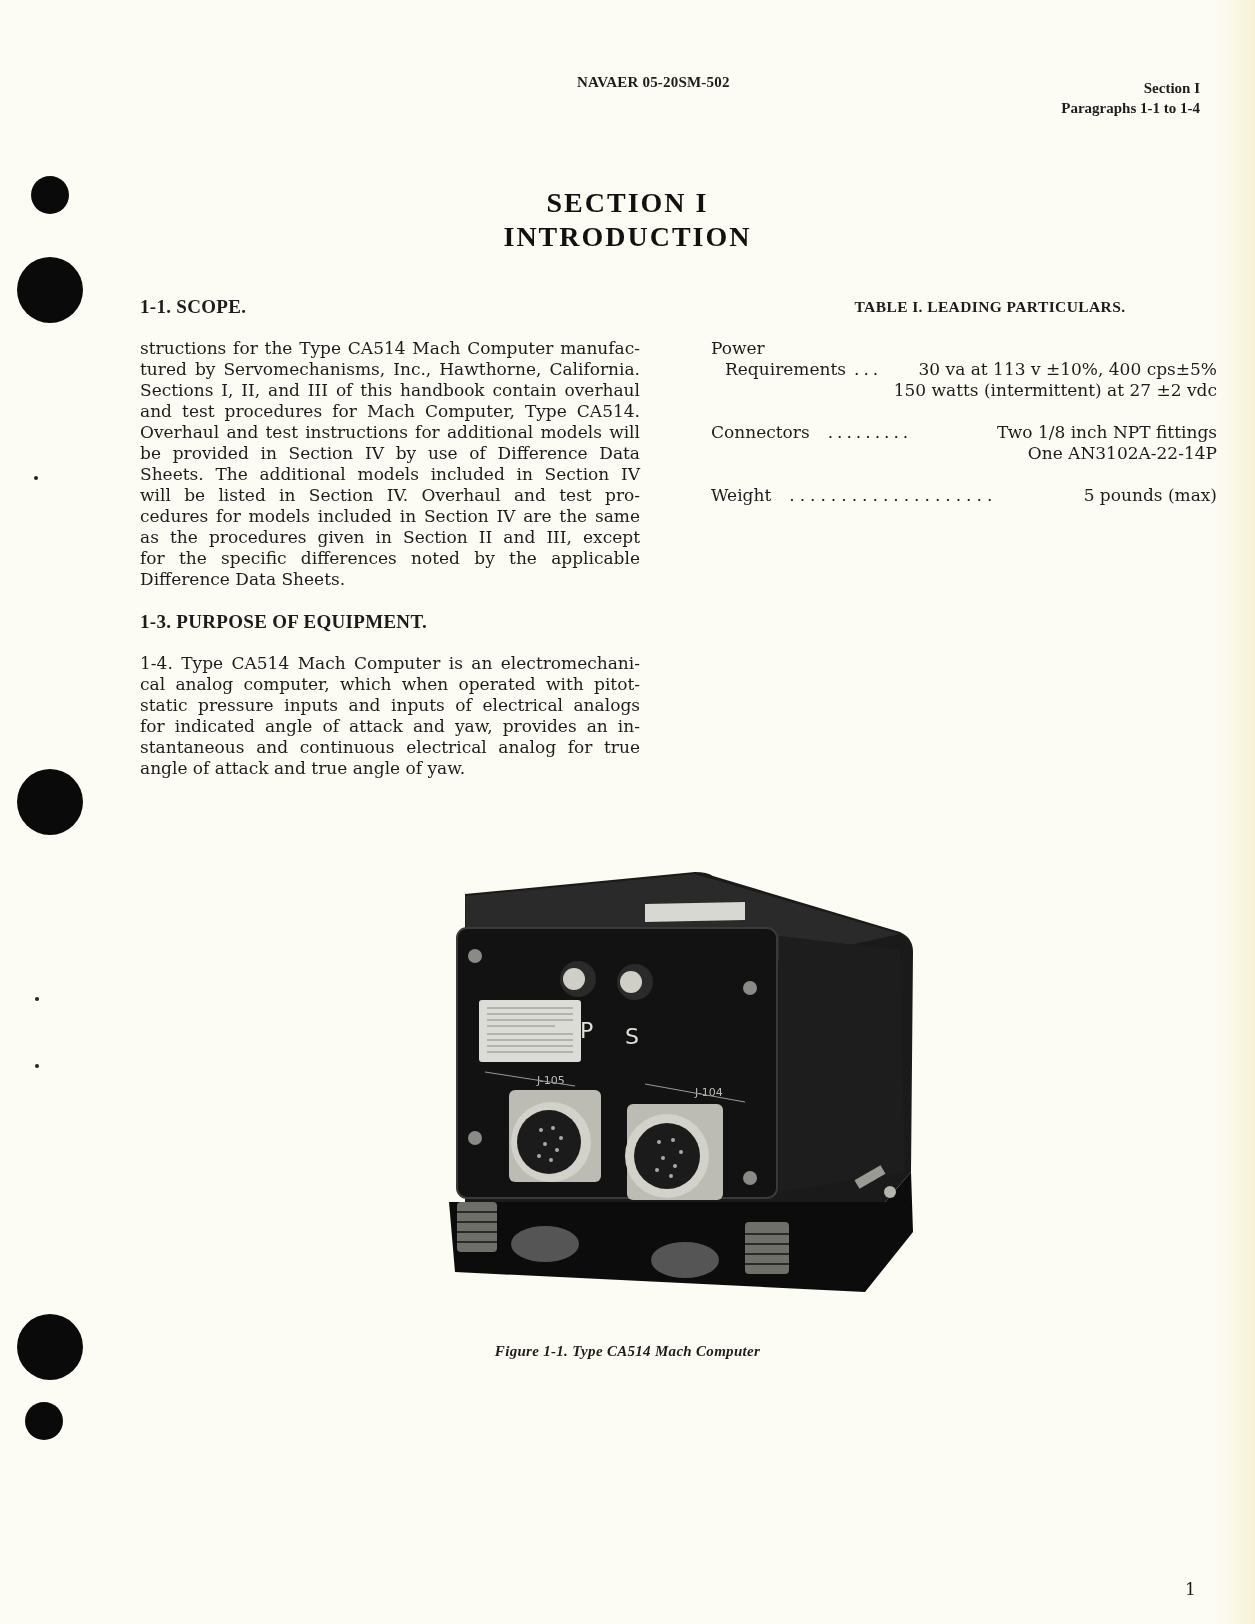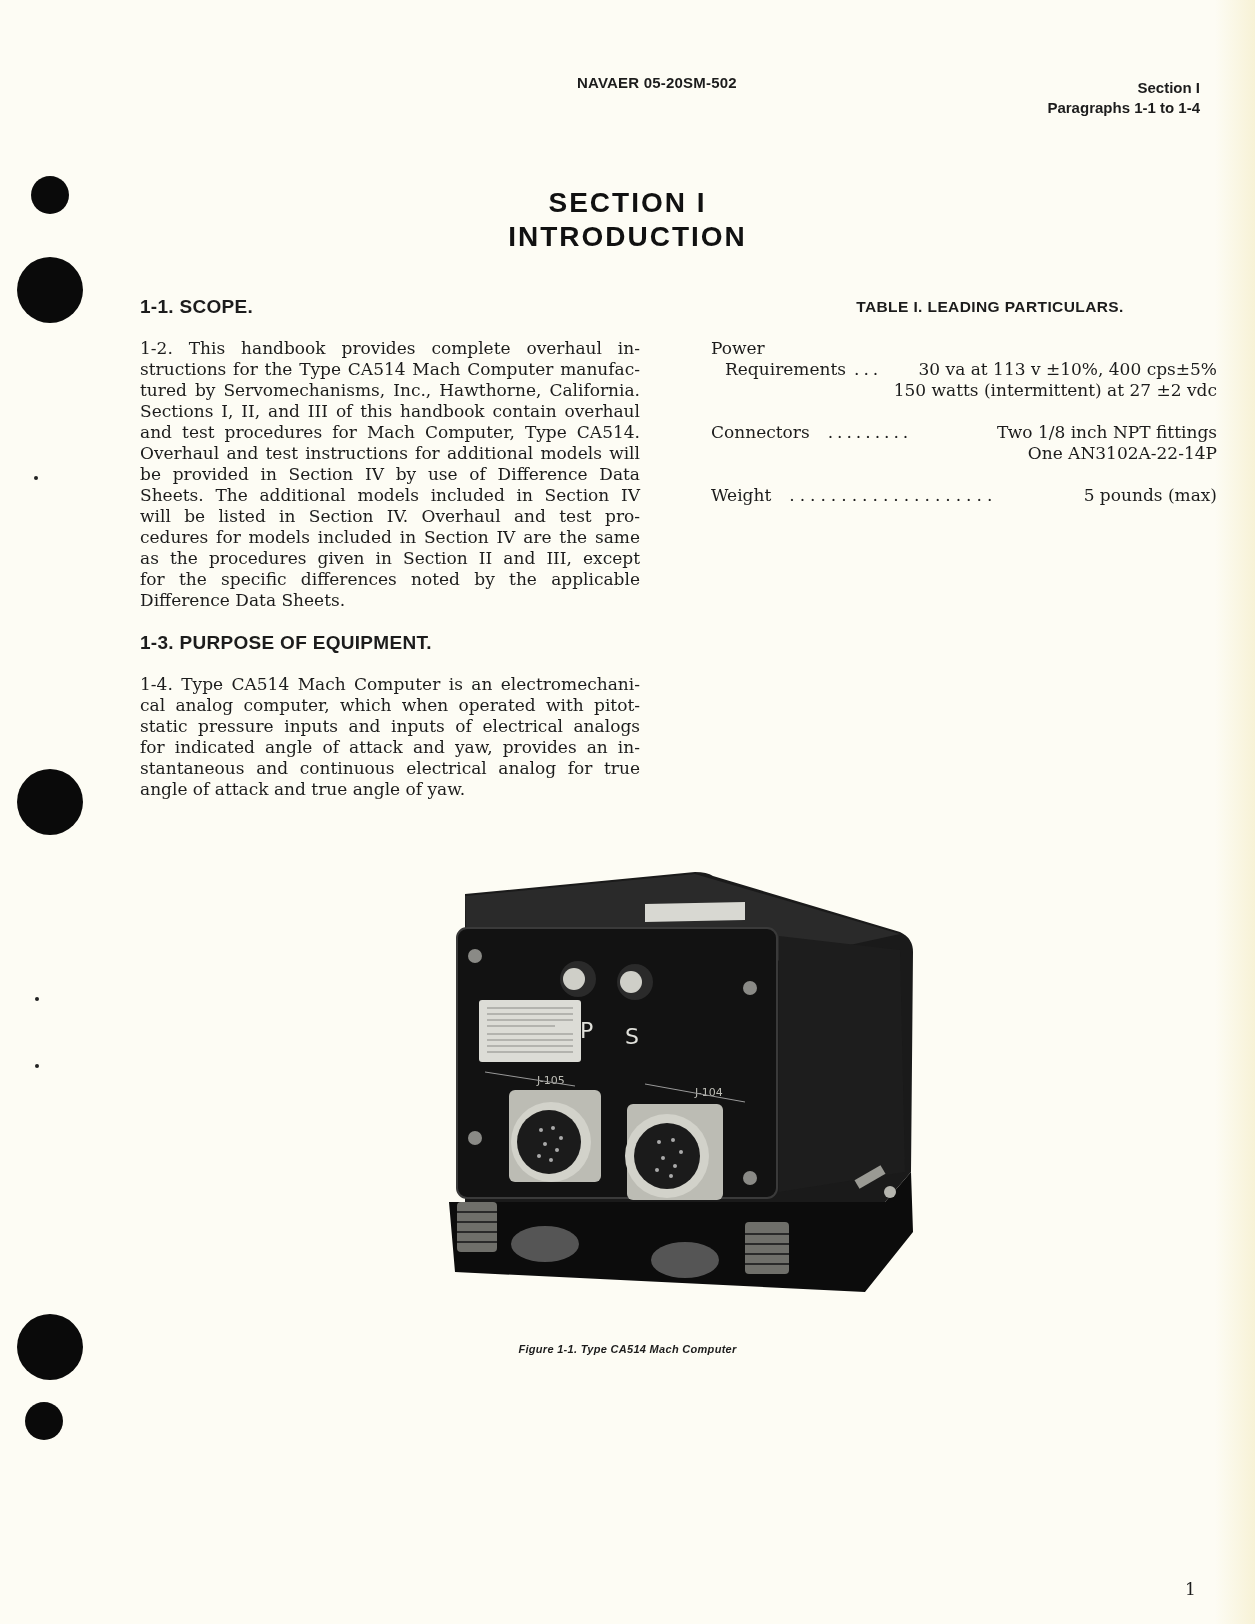--- a/index.html
+++ b/index.html
@@ -6,21 +6,21 @@
   body {
     width: 1255px; height: 1624px; position: relative; overflow: hidden;
     background: #fdfcf4;
     font-family: "DejaVu Serif", "Liberation Serif", serif;
     color: #1c1c1c;
   }
   .edge { position: absolute; top: 0; right: 0; width: 40px; height: 1624px;
     background: linear-gradient(to right, rgba(253,252,244,0), #f7f2d6); }
   .hole { position: absolute; background: #0a0a0a; border-radius: 50%; }
   .dot { position: absolute; background: #222; border-radius: 50%; }
-  .sans { font-family: Liberation Sans, sans-serif; }
+  .sans { font-family: Liberation Serif, serif; }
 
   .hdr-left { position: absolute; left: 577px; top: 74px; font-size: 15px; font-weight: bold; letter-spacing: 0.2px; }
   .hdr-right { position: absolute; right: 55px; top: 78px; text-align: right; font-size: 15px; font-weight: bold; line-height: 20px; }
 
   .title { position: absolute; left: 0; width: 1255px; top: 186px; text-align: center;
     font-size: 28px; font-weight: 900; letter-spacing: 2px; line-height: 34px; color: #111; }
 
   .col-left { position: absolute; left: 140px; top: 296px; width: 500px; }
   .heading { font-size: 19px; font-weight: bold; letter-spacing: 0.3px; margin: 0; height: 21px; line-height: 21px; }
   .para { font-size: 17px; line-height: 21px; margin: 0; text-align: justify; }
@@ -32,21 +32,21 @@
   .prow { font-size: 17px; line-height: 21px; position: relative; }
   .prow .lbl { display: block; }
   .prow .val { display: block; text-align: right; }
   .prow .dotsline { display: flex; }
   .prow .dotsline .name { white-space: nowrap; }
   .prow .dotsline .leader { flex: 1; overflow: hidden; white-space: nowrap; letter-spacing: 4px; padding: 0 4px; }
   .prow .dotsline .v { white-space: nowrap; }
 
   .photo { position: absolute; left: 445px; top: 872px; width: 470px; height: 432px; }
   .caption { position: absolute; left: 0; width: 1255px; top: 1343px; text-align: center;
-    font-size: 11px; font-weight: bold; font-style: italic; letter-spacing: 0.3px; }
+    font-size: 15px; font-weight: bold; font-style: italic; letter-spacing: 0.3px; }
   .pageno { position: absolute; left: 1185px; top: 1579px; font-size: 17px; }
 </style>
 </head>
 <body>
 
 <div class="edge"></div>
 
 <div class="hole" style="left:31px;top:176px;width:38px;height:38px;"></div>
 <div class="hole" style="left:17px;top:257px;width:66px;height:66px;"></div>
 <div class="hole" style="left:17px;top:769px;width:66px;height:66px;"></div>
@@ -64,21 +64,20 @@
 
 <div class="title sans">
   <div>SECTION I</div>
   <div>INTRODUCTION</div>
 </div>
 
 <div class="col-left">
   <div class="heading sans">1-1.  SCOPE.</div>
   <div style="height:21px"></div>
   <div class="para">
-    <span class="ln">1-2.  This handbook provides complete overhaul in-</span>
     <span class="ln">structions for the Type CA514 Mach Computer manufac-</span>
     <span class="ln">tured by Servomechanisms, Inc., Hawthorne, California.</span>
     <span class="ln">Sections I, II, and III of this handbook contain overhaul</span>
     <span class="ln">and test procedures for Mach Computer, Type CA514.</span>
     <span class="ln">Overhaul and test instructions for additional models will</span>
     <span class="ln">be provided in Section IV by use of Difference Data</span>
     <span class="ln">Sheets.  The additional models included in Section IV</span>
     <span class="ln">will be listed in Section IV.  Overhaul and test pro-</span>
     <span class="ln">cedures for models included in Section IV are the same</span>
     <span class="ln">as the  procedures given in Section II and III, except</span>

